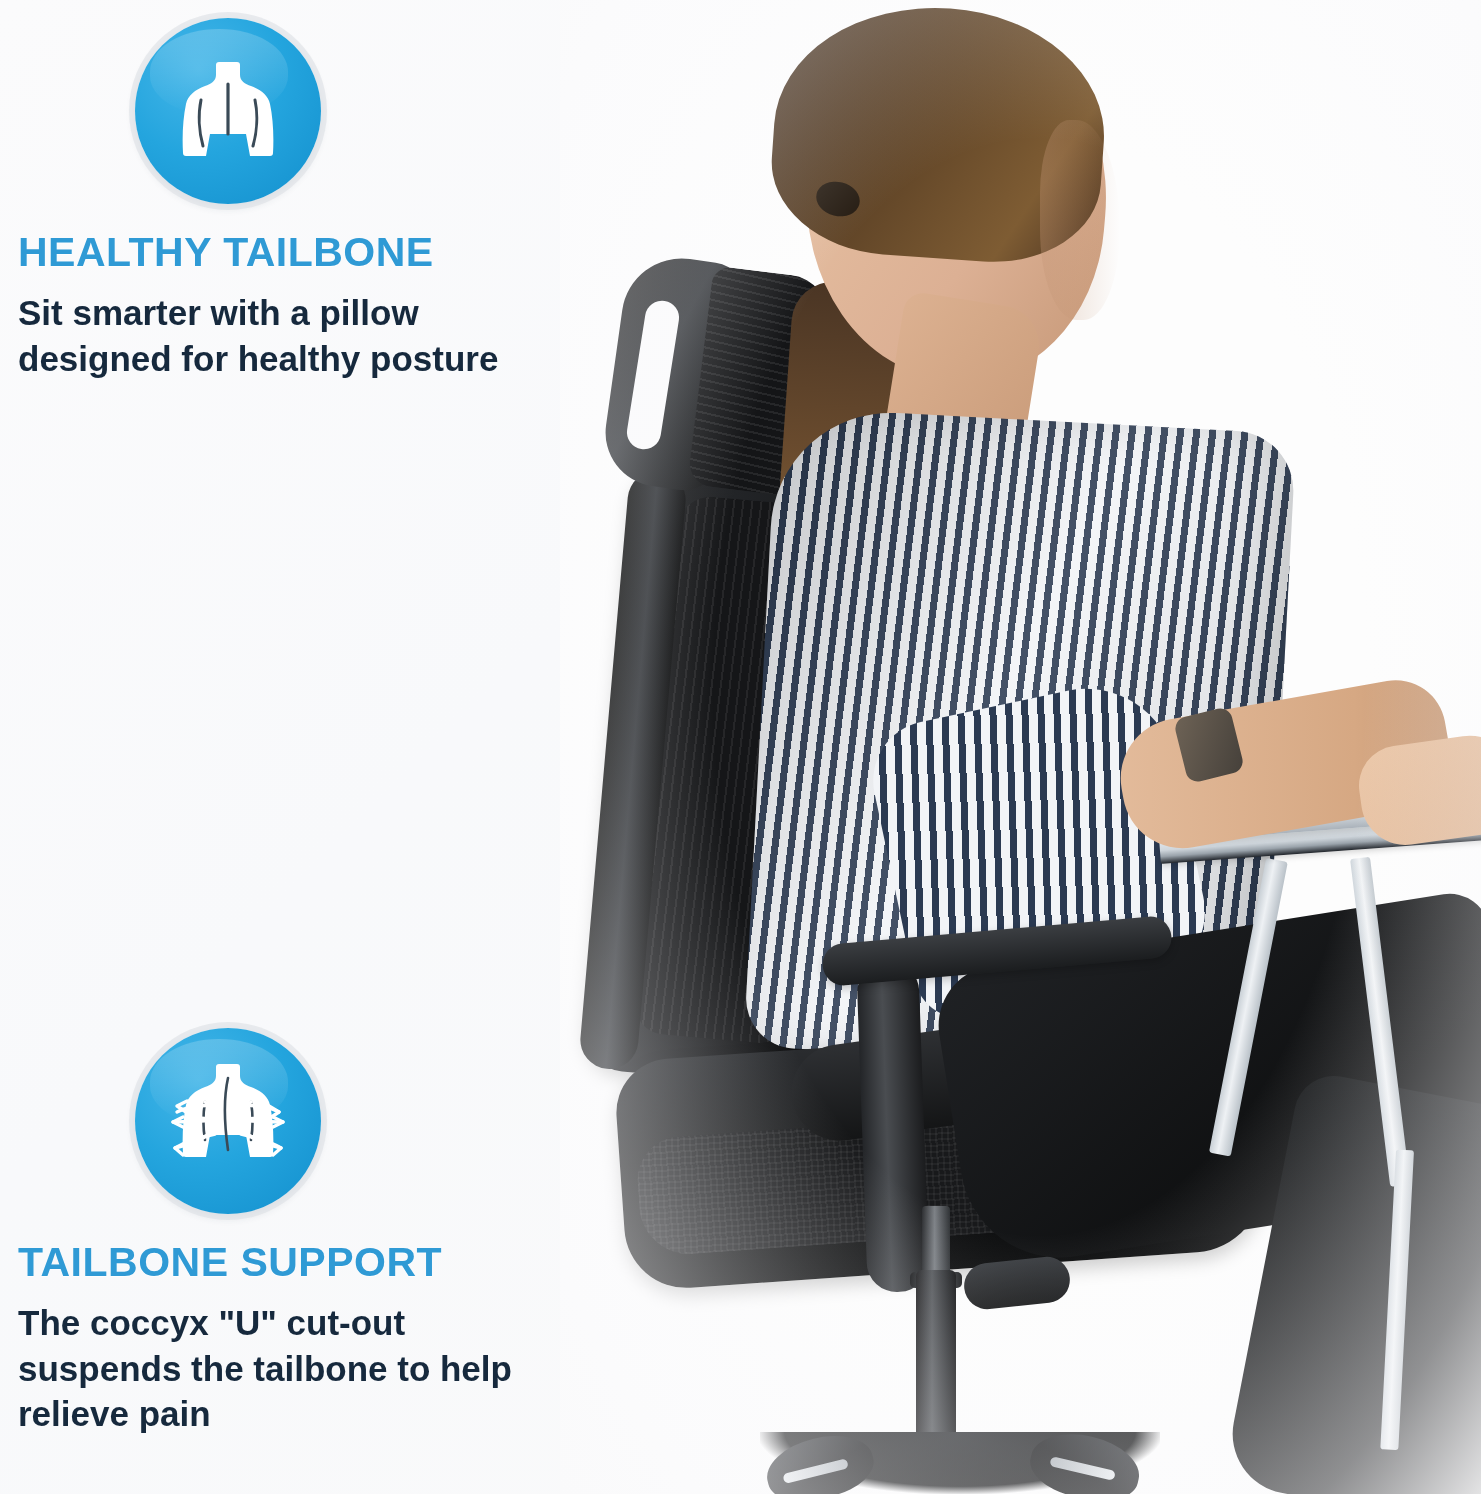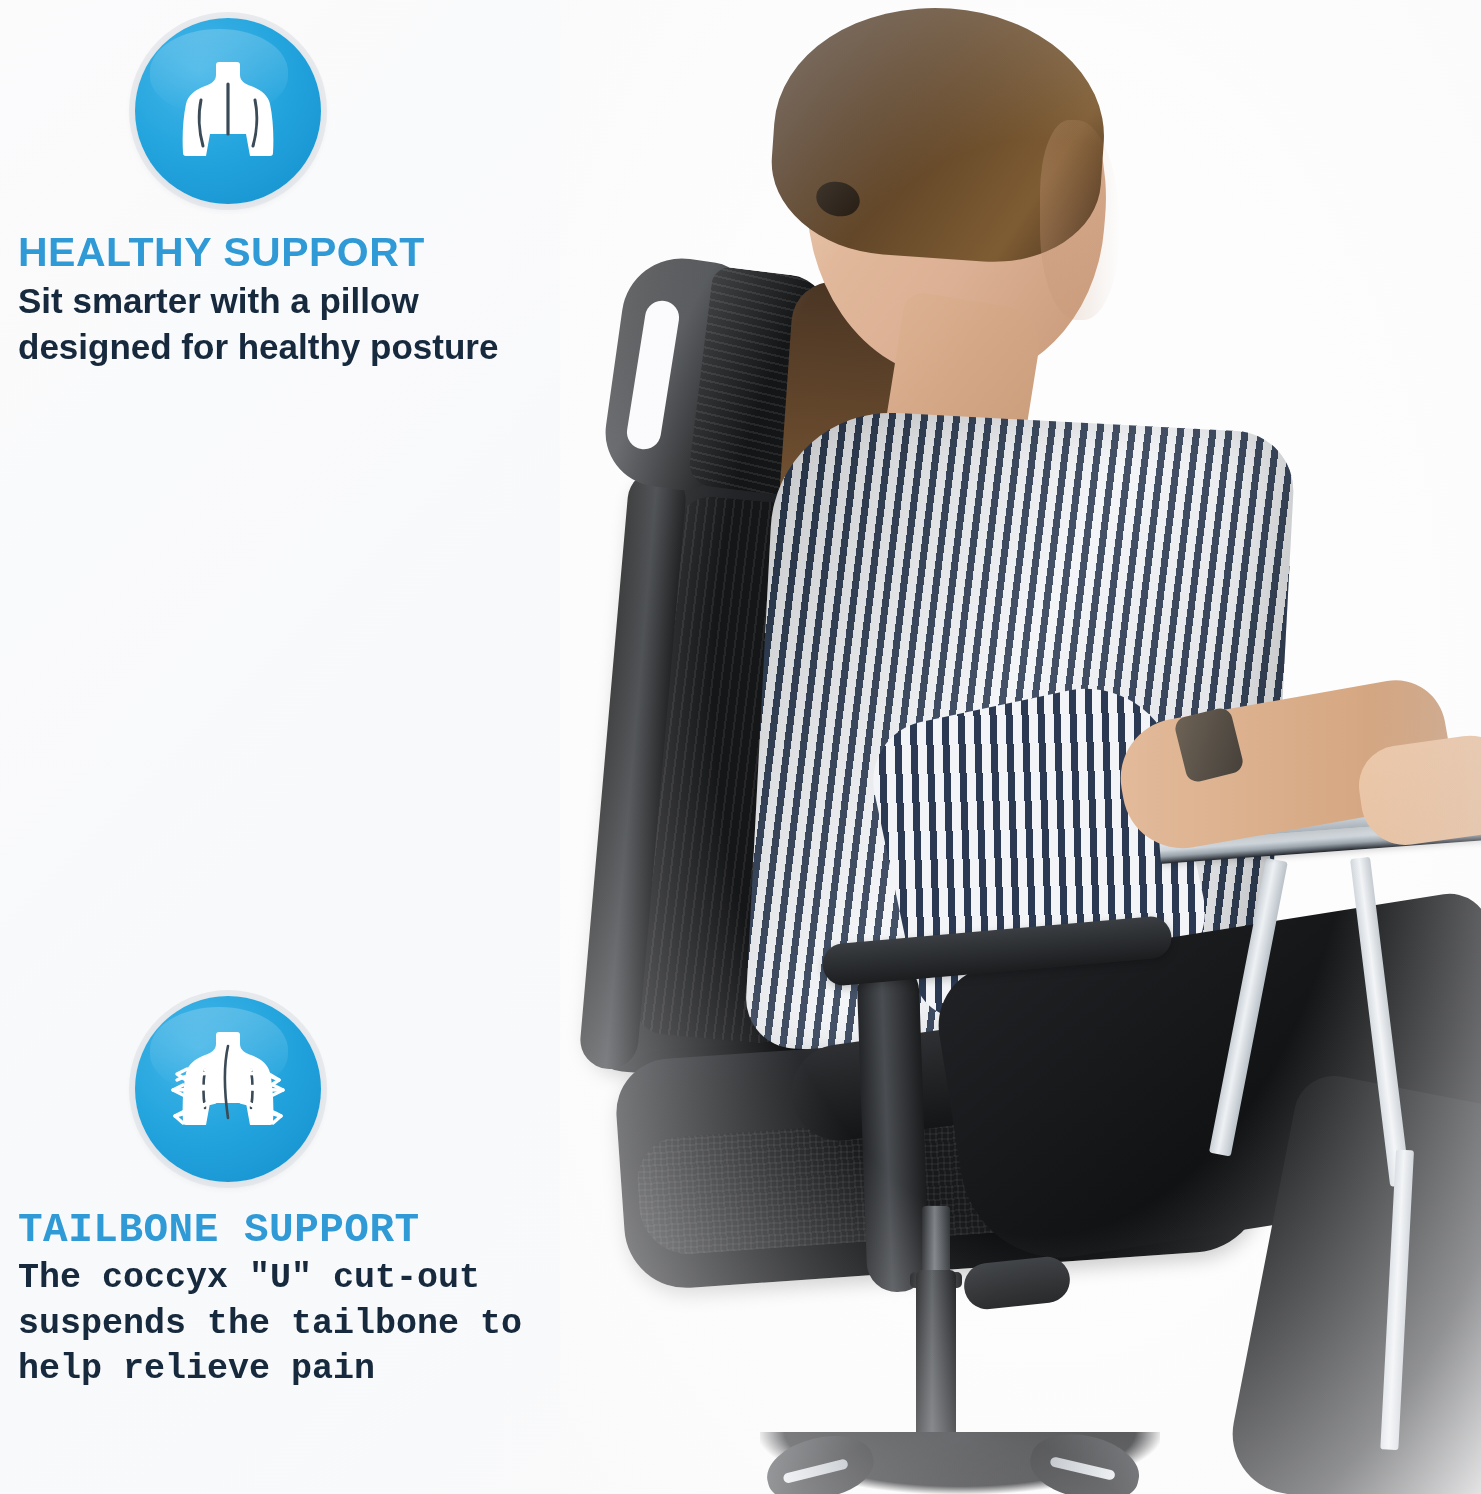--- a/index.html
+++ b/index.html
@@ -9,21 +9,21 @@
     font-family:"Liberation Sans", sans-serif;
     overflow:hidden;
   }
   .page{position:relative;width:1481px;height:1494px;background:linear-gradient(135deg,#fbfbfc 0%,#f8f9fb 40%,#fafafa 100%);}
 
   
   .features{position:absolute;left:0;top:0;width:575px;height:1494px;}
   .feature{position:absolute;left:0;width:575px;}
   .f1{top:18px;}
   .f2{top:508px;}
-  .f3{top:996px;font-family:Liberation Mono, monospace;}
+  .f3{top:1028px;}
 
   .icon-wrap{position:relative;width:196px;height:196px;margin-left:135px;}
   .icon-circle{
     position:absolute;left:0;top:0;width:186px;height:186px;border-radius:50%;
     background:radial-gradient(circle at 34% 28%, #45b6e8 0%, #24a5de 46%, #1a98d4 78%, #1790cd 100%);
     box-shadow:0 0 0 6px rgba(222,226,230,.65), 0 3px 10px rgba(40,60,80,.16);
   }
   .icon-circle:after{
     content:"";position:absolute;left:8%;top:6%;width:74%;height:46%;border-radius:50% 50% 46% 46%;
     background:linear-gradient(180deg,rgba(255,255,255,.20),rgba(255,255,255,0));
@@ -34,21 +34,21 @@
   .f-title{
     margin:16px 0 0 18px;
     color:#2f9ad5;
     font-size:41px;
     font-weight:bold;
     letter-spacing:.5px;
     line-height:1.08;
     text-shadow:0 1px 0 rgba(255,255,255,.7);
   }
   .f-body{
-    margin:4px 0 0 18px;
+    margin:16px 0 0 18px;
     color:#16293d;
     font-size:35px;
     font-weight:bold;
     line-height:1.30;
     max-width:545px;
   }
   .f2 .f-body{max-width:560px;}
 
   
   .photo{position:absolute;left:560px;top:0;width:921px;height:1494px;overflow:hidden;background:#fdfdfd;}
@@ -284,21 +284,21 @@
                      a3 3 0 0 1 -3 3 h-20 l-4 -22 h-36 l-4 22 h-20
                      a3 3 0 0 1 -3 -3 c-1 -17 0 -35 3 -49
                      c2 -9 9 -14 19 -18 c6 -2 11 -5 11 -11 v-10 a3 3 0 0 1 3 -3 z"></path>
             <path d="M57 138 h72 v6 h-72 z" opacity="0"></path>
           </g>
           <path d="M93 66 v50" stroke="#3a4a57" stroke-width="3.2" stroke-linecap="round" fill="none"></path>
           <path d="M66 82 c-3 14 -2 32 2 46" stroke="#3a4a57" stroke-width="3" stroke-linecap="round" fill="none"></path>
           <path d="M120 82 c3 14 2 32 -2 46" stroke="#3a4a57" stroke-width="3" stroke-linecap="round" fill="none"></path>
         </svg>
       </div>
-      <div class="f-title">HEALTHY SUPPORT</div>
+      <div class="f-title">HEALTHY TAILBONE</div>
       <div class="f-body">Sit smarter with a pillow designed for healthy posture</div>
     </div>
 
 
     <div class="feature f3">
       <div class="icon-wrap">
         <div class="icon-circle"></div>
         <svg class="icon-svg" viewBox="0 0 186 186">
           <g fill="#ffffff">
             <path d="M84 36 h18 a3 3 0 0 1 3 3 v9 c0 6 5 9 11 11

